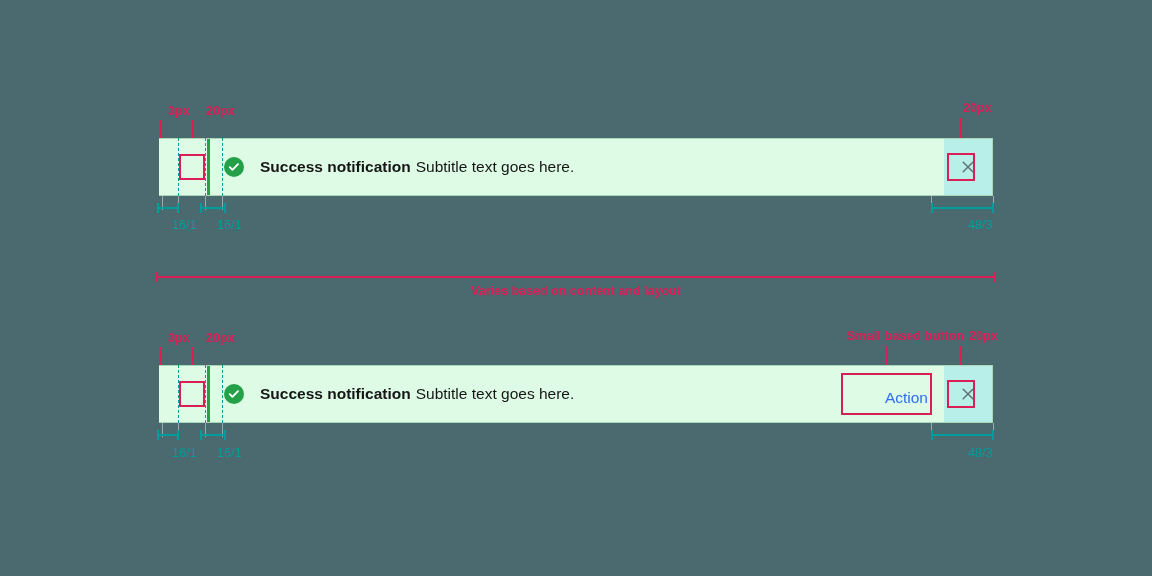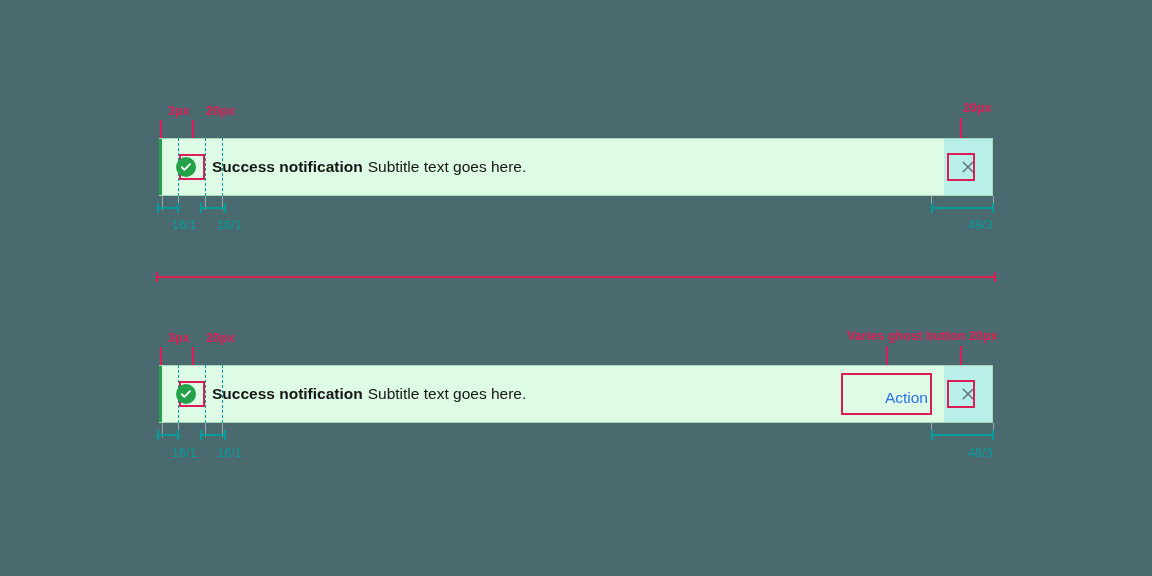--- a/index.html
+++ b/index.html
@@ -16,20 +16,21 @@
   .stage { position: absolute; inset: 0; }
 
   
   .notif {
     position: absolute;
     display: flex;
     align-items: stretch;
     background: #defbe6;
     border: 1px solid #a7d8b5;
     border-left: none;
+    padding-left: 48px;
   }
   .notif-accent {
     width: 3px;
     background: #24a148;
     flex: 0 0 3px;
   }
   .notif-icon-zone {
     flex: 0 0 48px;
     display: flex;
     align-items: center;
@@ -239,28 +240,29 @@
       <div class="bar"></div>
       <div class="cap r"></div>
   </div>
   <div class="ann-label teal" style="left:948px; top:218px;">48/3</div>
 
   <div class="meas-pink" style="left:156px; top:272px; width:840px;">
     <div class="cap l"></div>
       <div class="bar"></div>
       <div class="cap r"></div>
   </div>
+  <div class="meas-pink-label" style="left:156px; top:284px; width:840px;">Varies based on content and layout</div>
 
   <div class="ann-label" style="left:148px; top:331px;">3px</div>
   <div class="leader" style="left:160px; top:347px; height:18px;"></div>
 
   <div class="ann-label" style="left:186px; top:331px;">20px</div>
   <div class="leader" style="left:192px; top:347px; height:36px;"></div>
 
-  <div class="ann-label" style="left:827px; top:329px;">Varies ghost button</div>
+  <div class="ann-label" style="left:827px; top:329px;">Small based button</div>
   <div class="leader" style="left:886px; top:346px; height:27px;"></div>
 
   <div class="ann-label" style="left:949px; top:329px;">20px</div>
   <div class="leader" style="left:960px; top:346px; height:36px;"></div>
 
   <div class="notif" style="left:159px; top:365px; width:834px; height:58px;">
     <div class="notif-accent"></div>
     <div class="notif-icon-zone">
       <div class="check-circle">
         <svg width="12" height="12" viewBox="0 0 12 12" aria-hidden="true">

